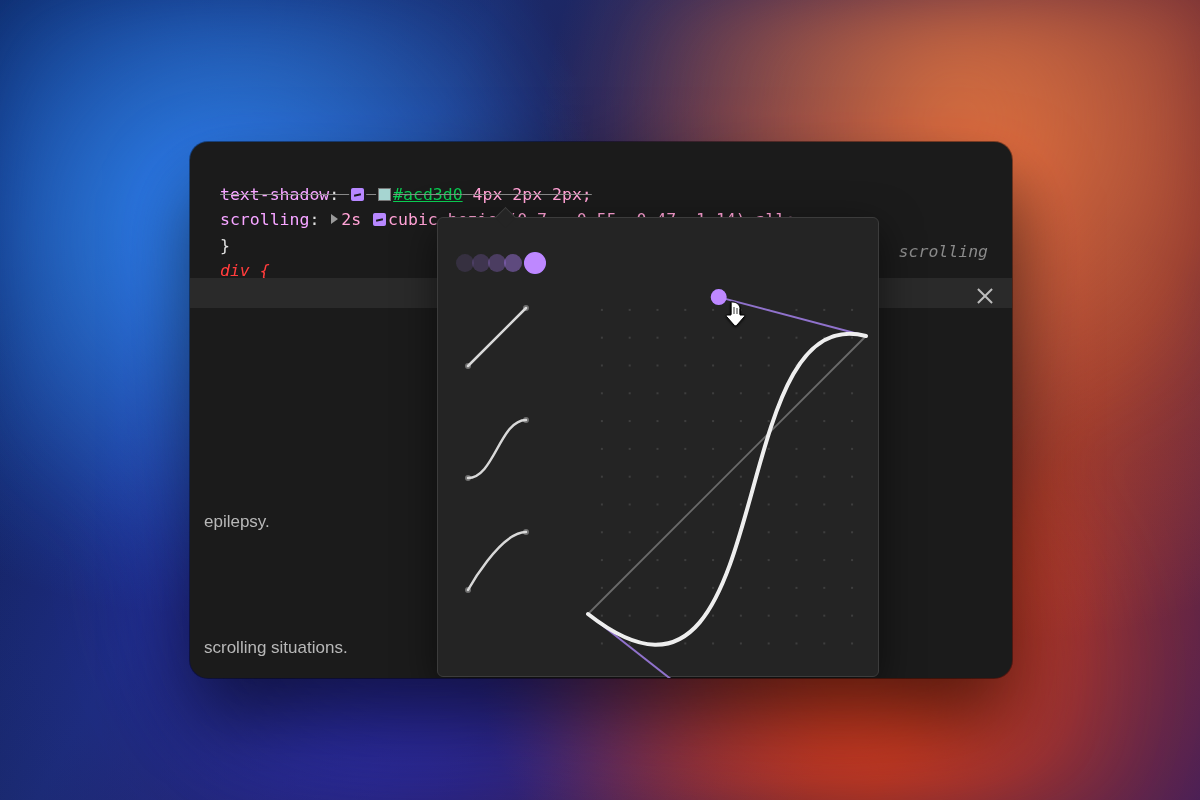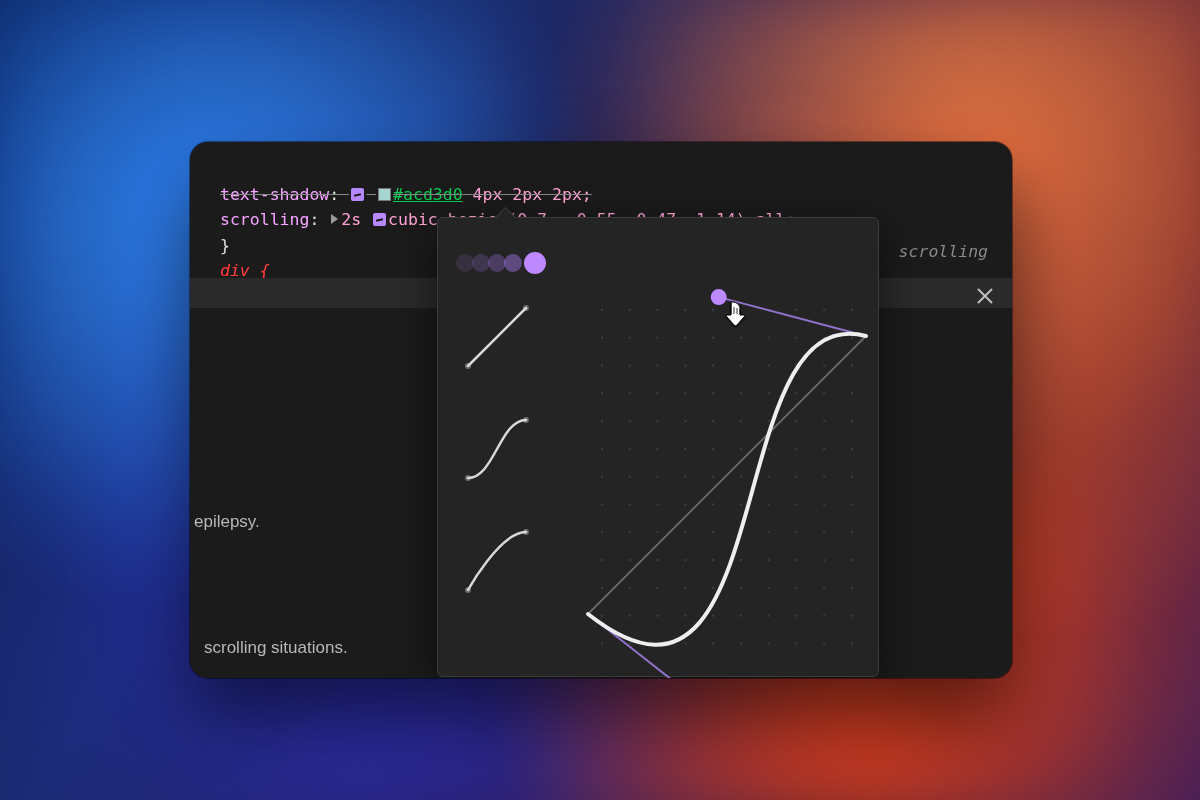--- a/index.html
+++ b/index.html
@@ -62,21 +62,21 @@
     width: 7px; height: 2px; background: #1b1b1b; transform: rotate(-12deg);
   }
   .tri {
     display: inline-block; width: 0; height: 0; vertical-align: 1px;
     border-top: 5px solid transparent; border-bottom: 5px solid transparent;
     border-left: 7px solid #9a9a9a; margin: 0 3px 0 2px;
   }
   .rule-end { color: #e0e0e0; }
 
   .mute-text {
-    position: absolute; left: 0; top: 370px; padding-left: 4px;
+    position: absolute; left: 0; top: 370px; padding-left: 14px;
     color: #b8b8b8; font-family: -apple-system, Helvetica, Arial, sans-serif;
     font-size: 17px;
   }
   .mute-text2 {
     position: absolute; left: 0; bottom: 20px; padding-left: 14px;
     color: #b8b8b8; font-family: -apple-system, Helvetica, Arial, sans-serif;
     font-size: 17px;
     margin-top: 40px;
   }
 

